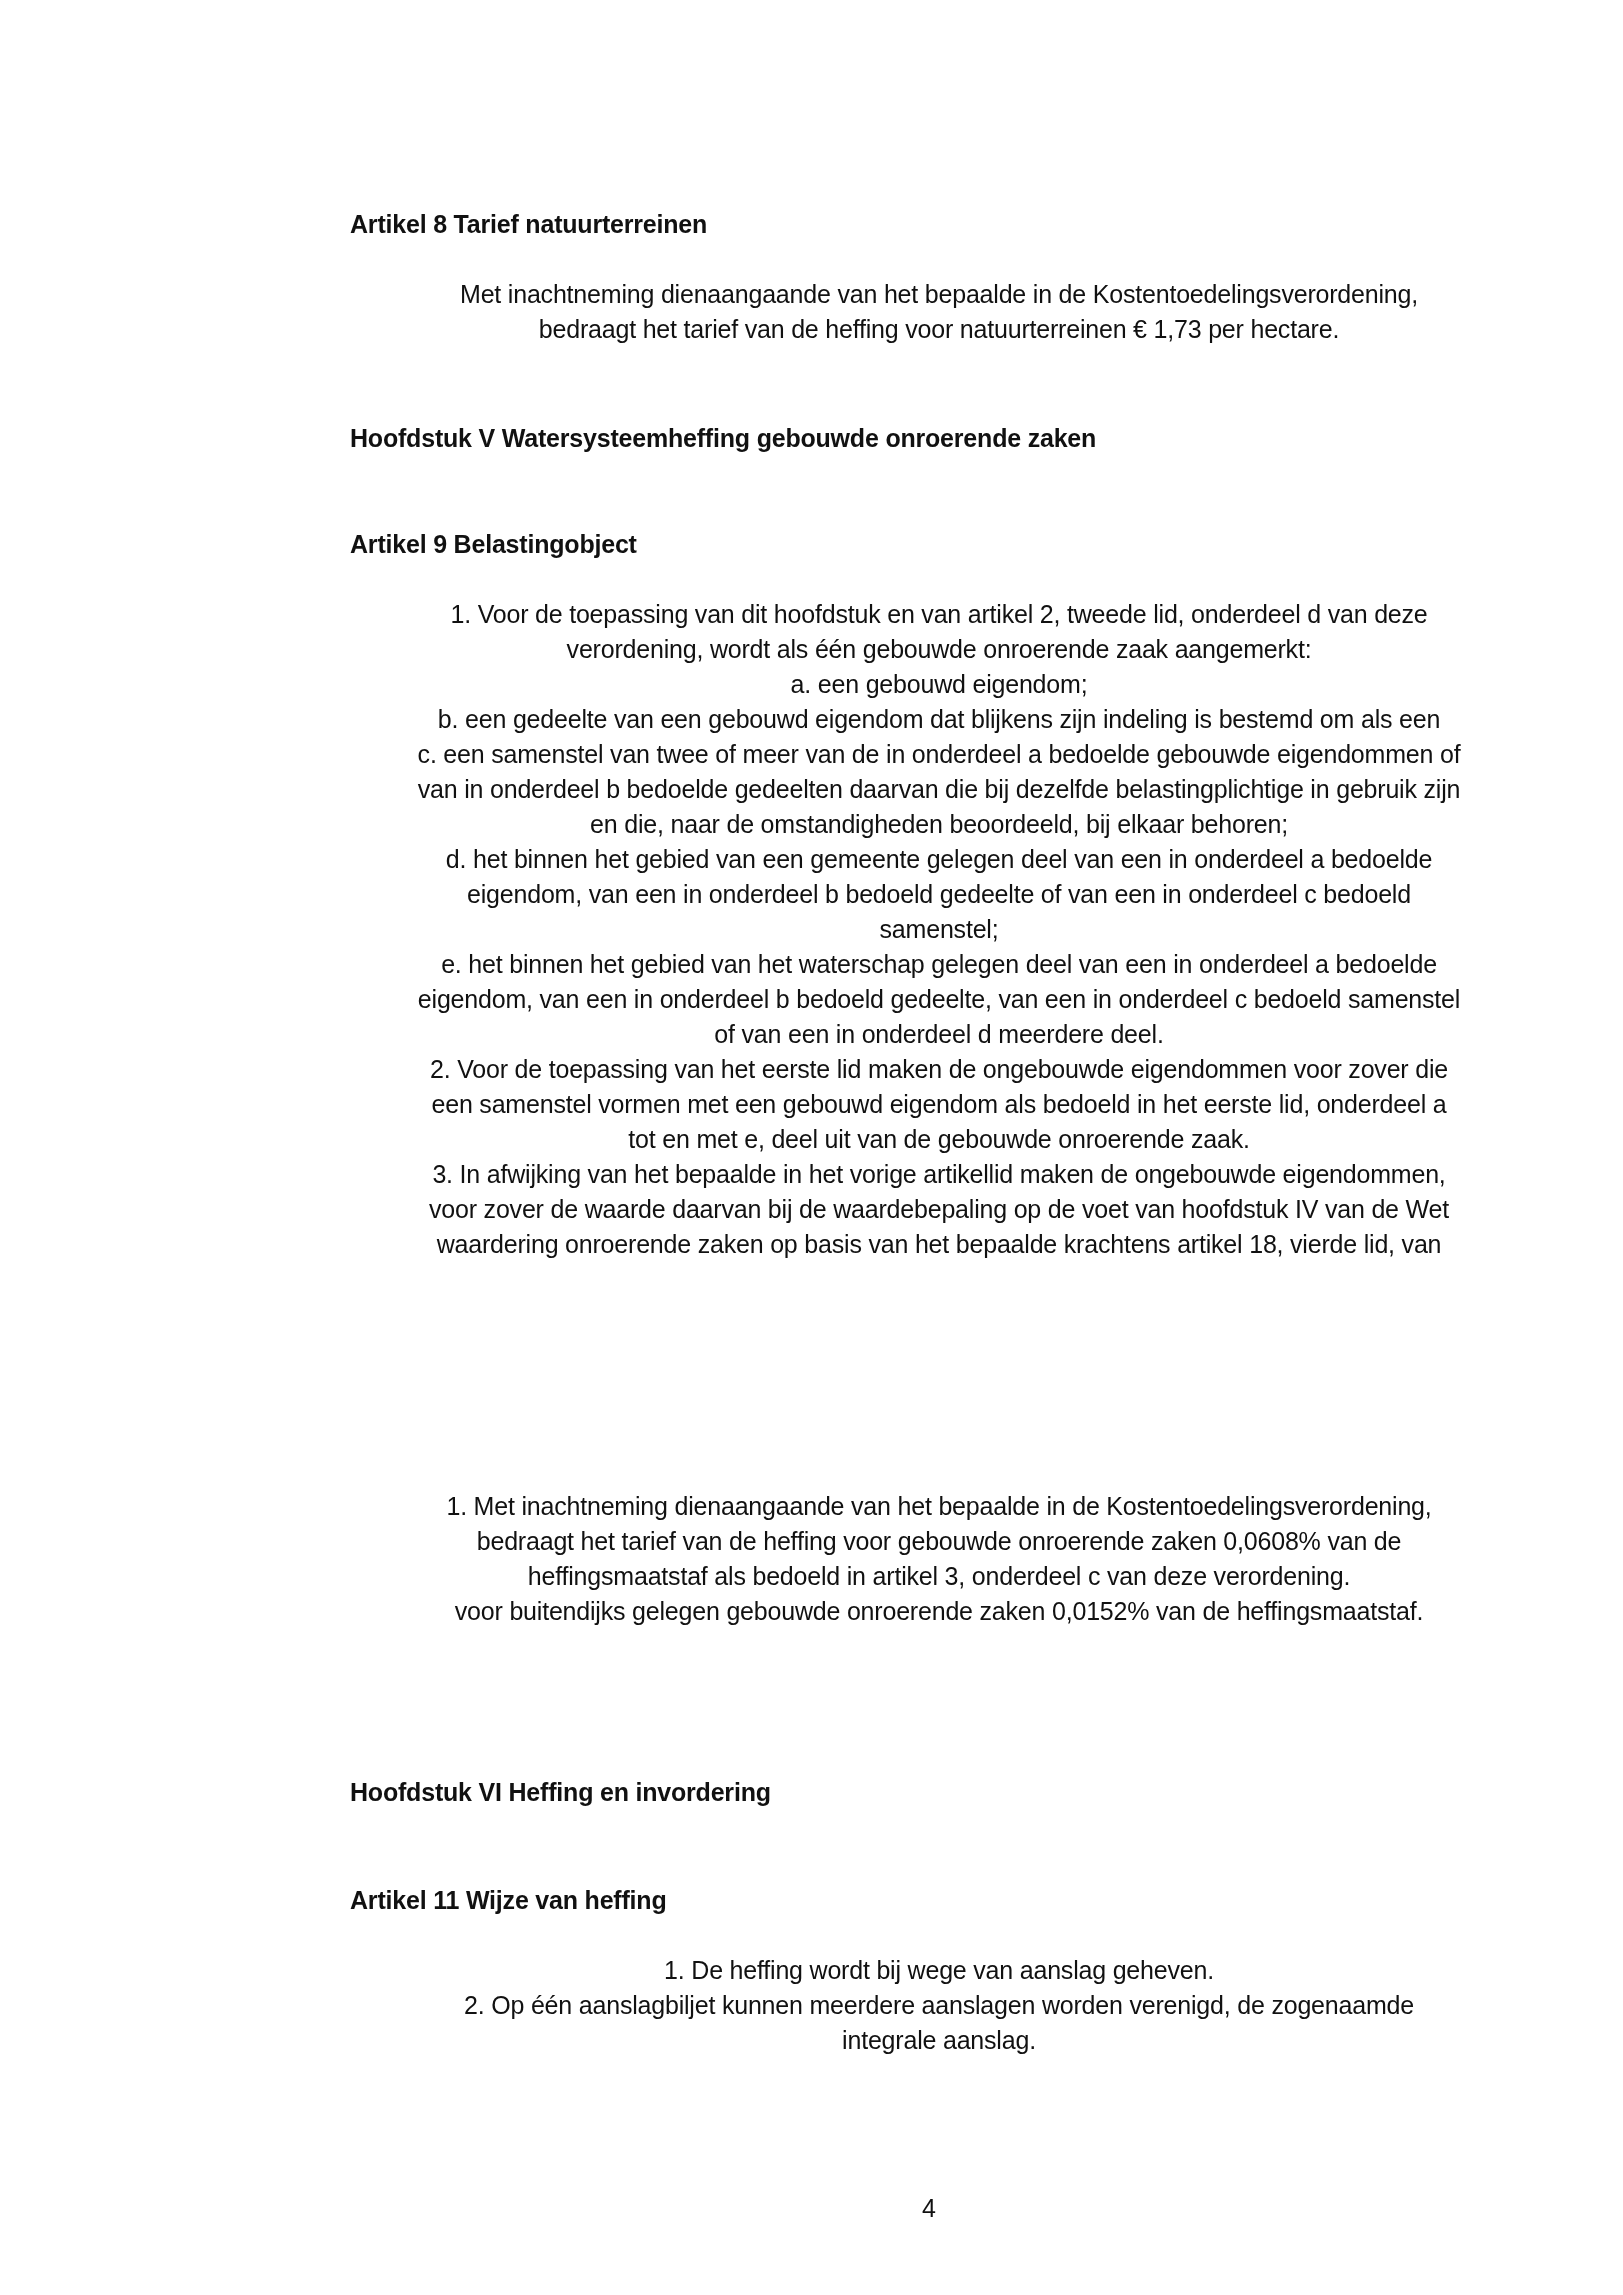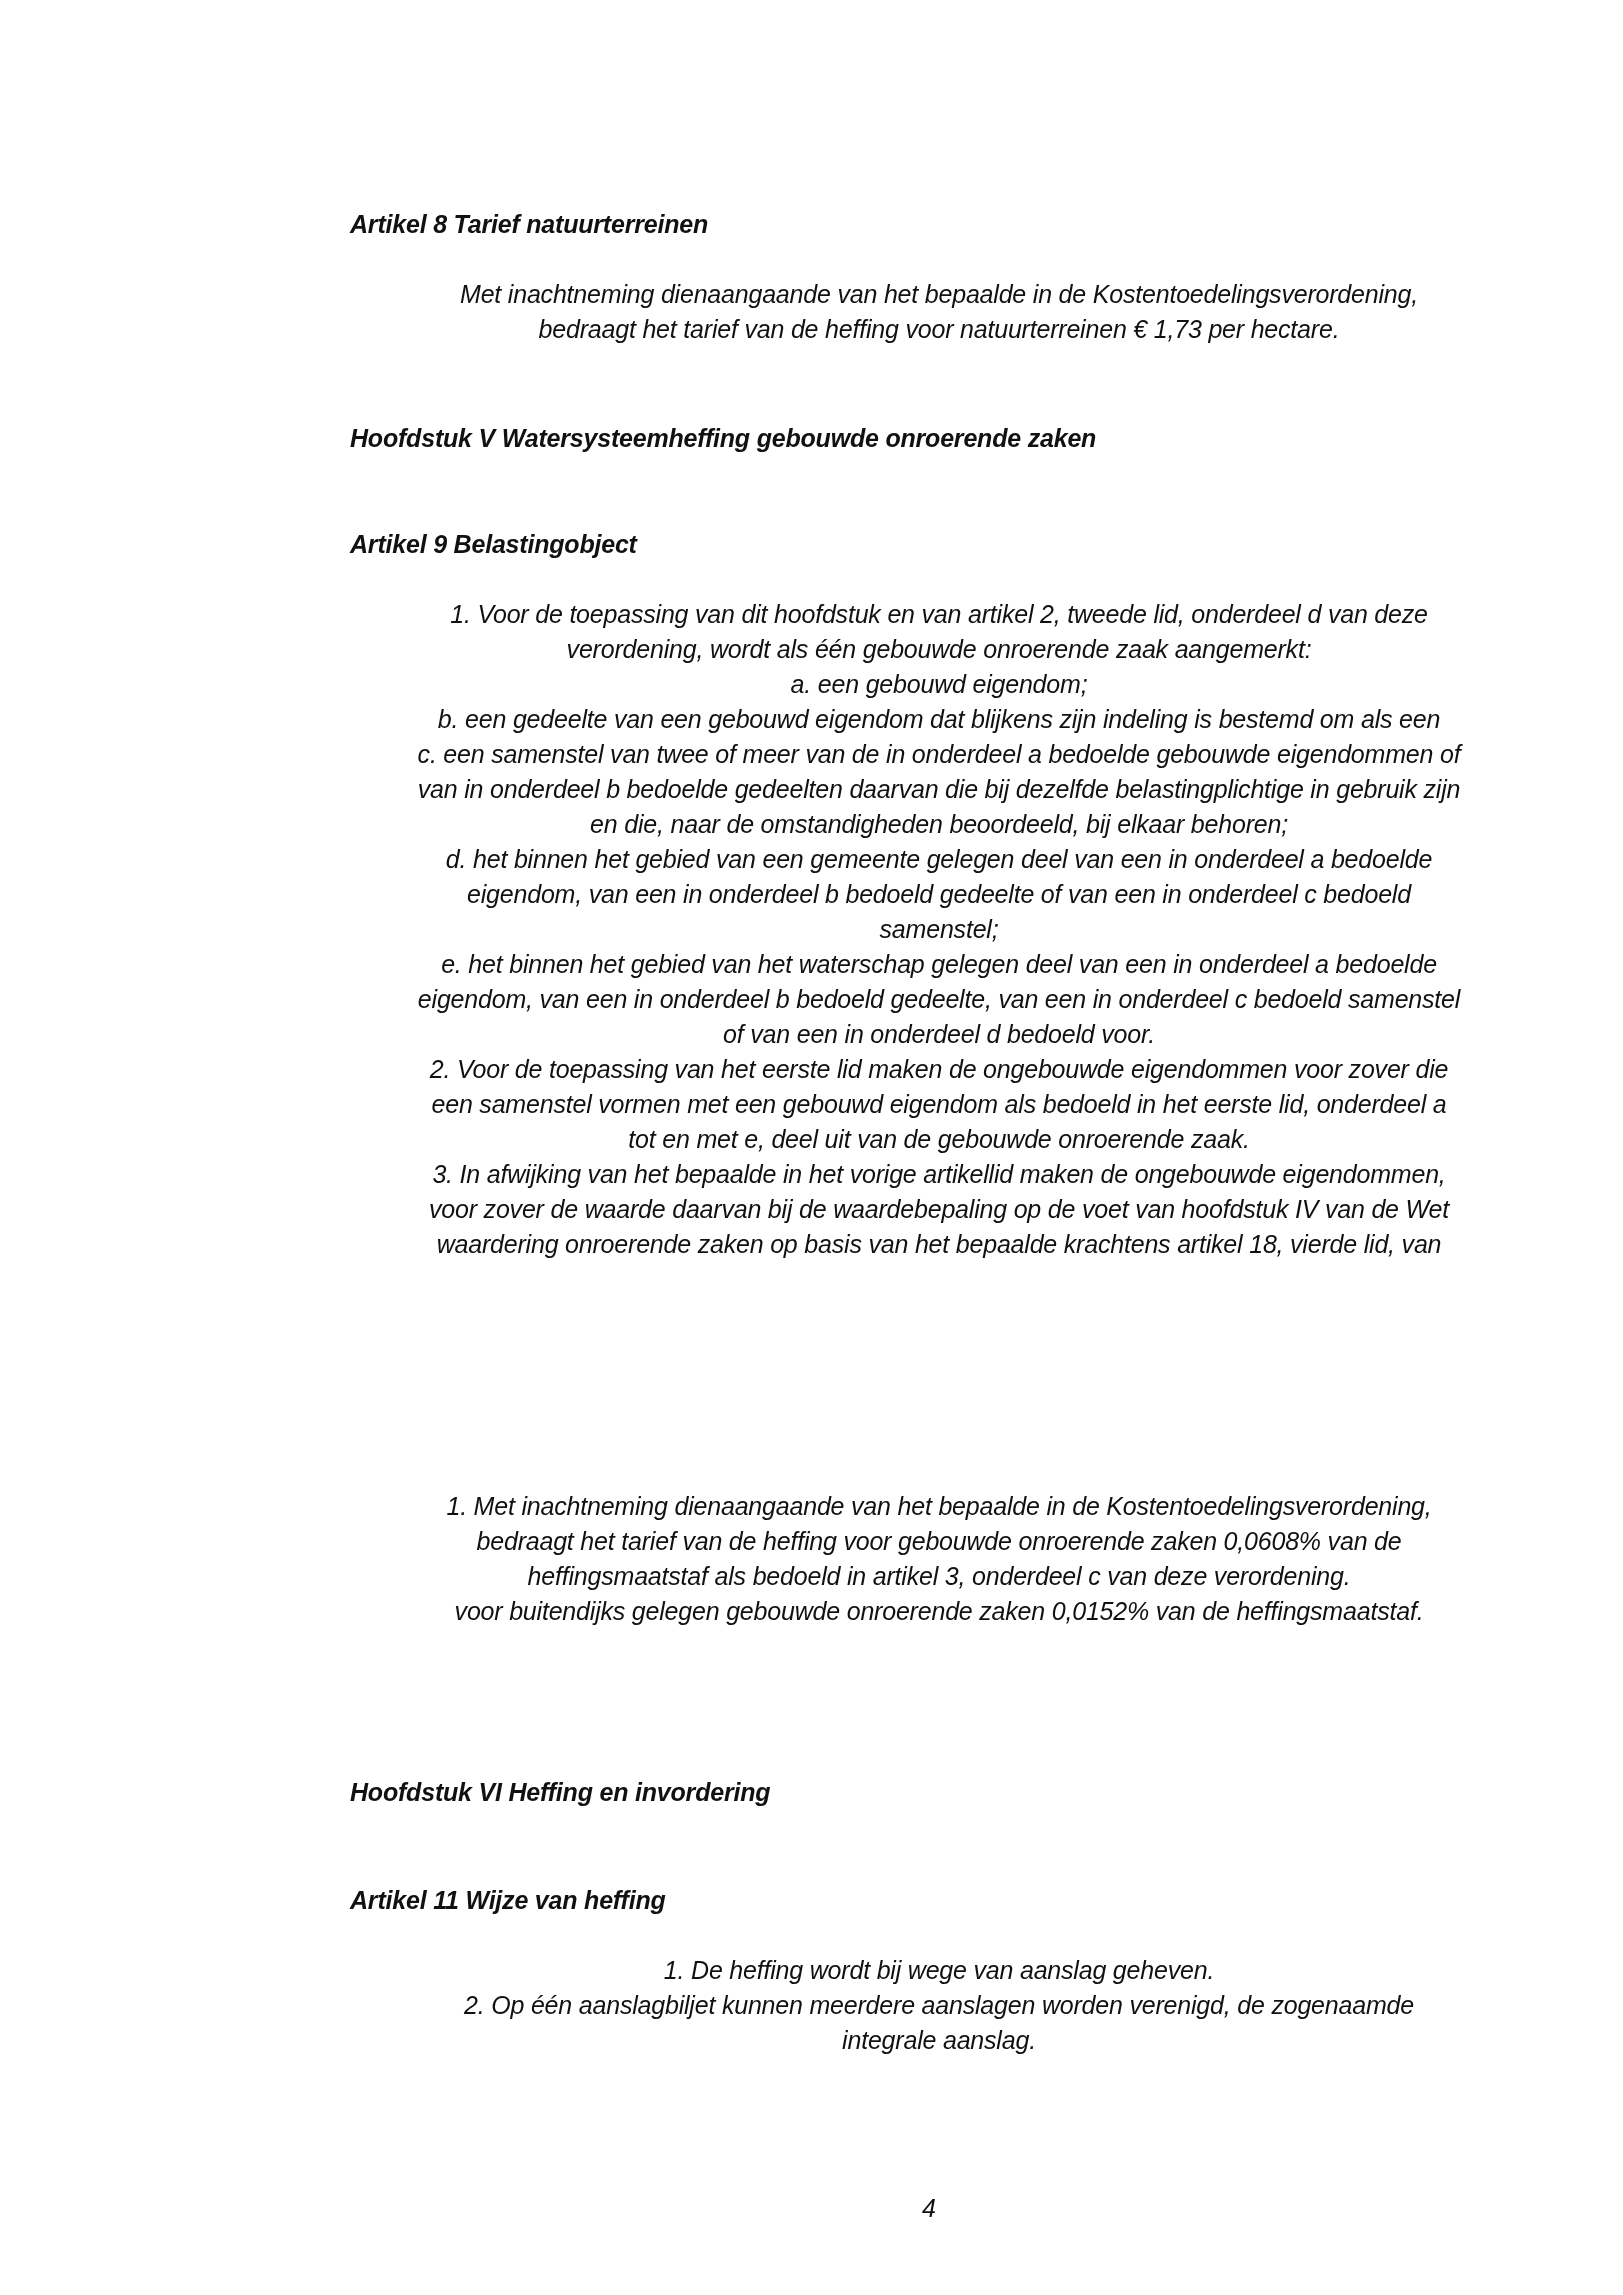--- a/index.html
+++ b/index.html
@@ -1,18 +1,18 @@
 <!DOCTYPE html>
 <html style="font-size:10.5px"><head>
 <meta charset="utf-8">
 <style>
   html, body { margin: 0; padding: 0; background: #ffffff; }
   body { width: 1623px; height: 2295px; position: relative; overflow: hidden;
          font-family: "Liberation Sans", sans-serif; color: #111111; }
-  .page { position: absolute; left: 0; top: 0; width: 1623px; height: 2295px; font-style: italic; }
+  .page { position: absolute; left: 0; top: 0; width: 1623px; height: 2295px; }
   .block { position: absolute; left: 350px; width: 1178px; }
   .heading { font-weight: bold; font-size: 25px; line-height: 35px; letter-spacing: -0.2px; }
   .para { font-size: 25px; line-height: 35px; letter-spacing: -0.2px; text-align: center; }
   .para div { white-space: nowrap; }
   .pagenum { position: absolute; left: 916px; top: 2191px; width: 26px; text-align: center;
              font-size: 25px; line-height: 35px; }
 </style>
 </head>
 <body>
 
@@ -33,21 +33,21 @@
       <div>a. een gebouwd eigendom;</div>
       <div>b. een gedeelte van een gebouwd eigendom dat blijkens zijn indeling is bestemd om als een</div>
       <div>c. een samenstel van twee of meer van de in onderdeel a bedoelde gebouwde eigendommen of</div>
       <div>van in onderdeel b bedoelde gedeelten daarvan die bij dezelfde belastingplichtige in gebruik zijn</div>
       <div>en die, naar de omstandigheden beoordeeld, bij elkaar behoren;</div>
       <div>d. het binnen het gebied van een gemeente gelegen deel van een in onderdeel a bedoelde</div>
       <div>eigendom, van een in onderdeel b bedoeld gedeelte of van een in onderdeel c bedoeld</div>
       <div>samenstel;</div>
       <div>e. het binnen het gebied van het waterschap gelegen deel van een in onderdeel a bedoelde</div>
       <div>eigendom, van een in onderdeel b bedoeld gedeelte, van een in onderdeel c bedoeld samenstel</div>
-      <div>of van een in onderdeel d bedoeld voor.</div>
+      <div>of van een in onderdeel d meerdere deel.</div>
       <div>2. Voor de toepassing van het eerste lid maken de ongebouwde eigendommen voor zover die</div>
       <div>een samenstel vormen met een gebouwd eigendom als bedoeld in het eerste lid, onderdeel a</div>
       <div>tot en met e, deel uit van de gebouwde onroerende zaak.</div>
       <div>3. In afwijking van het bepaalde in het vorige artikellid maken de ongebouwde eigendommen,</div>
       <div>voor zover de waarde daarvan bij de waardebepaling op de voet van hoofdstuk IV van de Wet</div>
       <div>waardering onroerende zaken op basis van het bepaalde krachtens artikel 18, vierde lid, van</div>
     </div>
 
   <div class="block para" style="top:1489px">
       <div>1. Met inachtneming dienaangaande van het bepaalde in de Kostentoedelingsverordening,</div>

